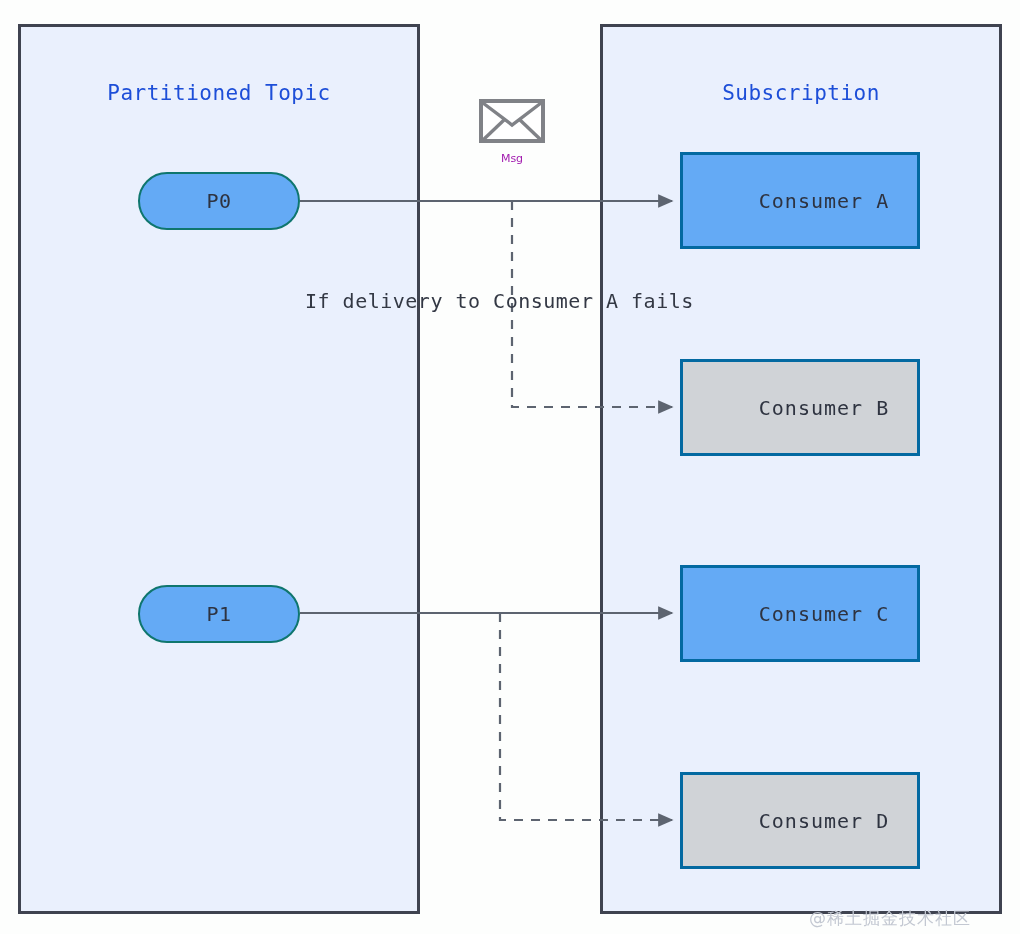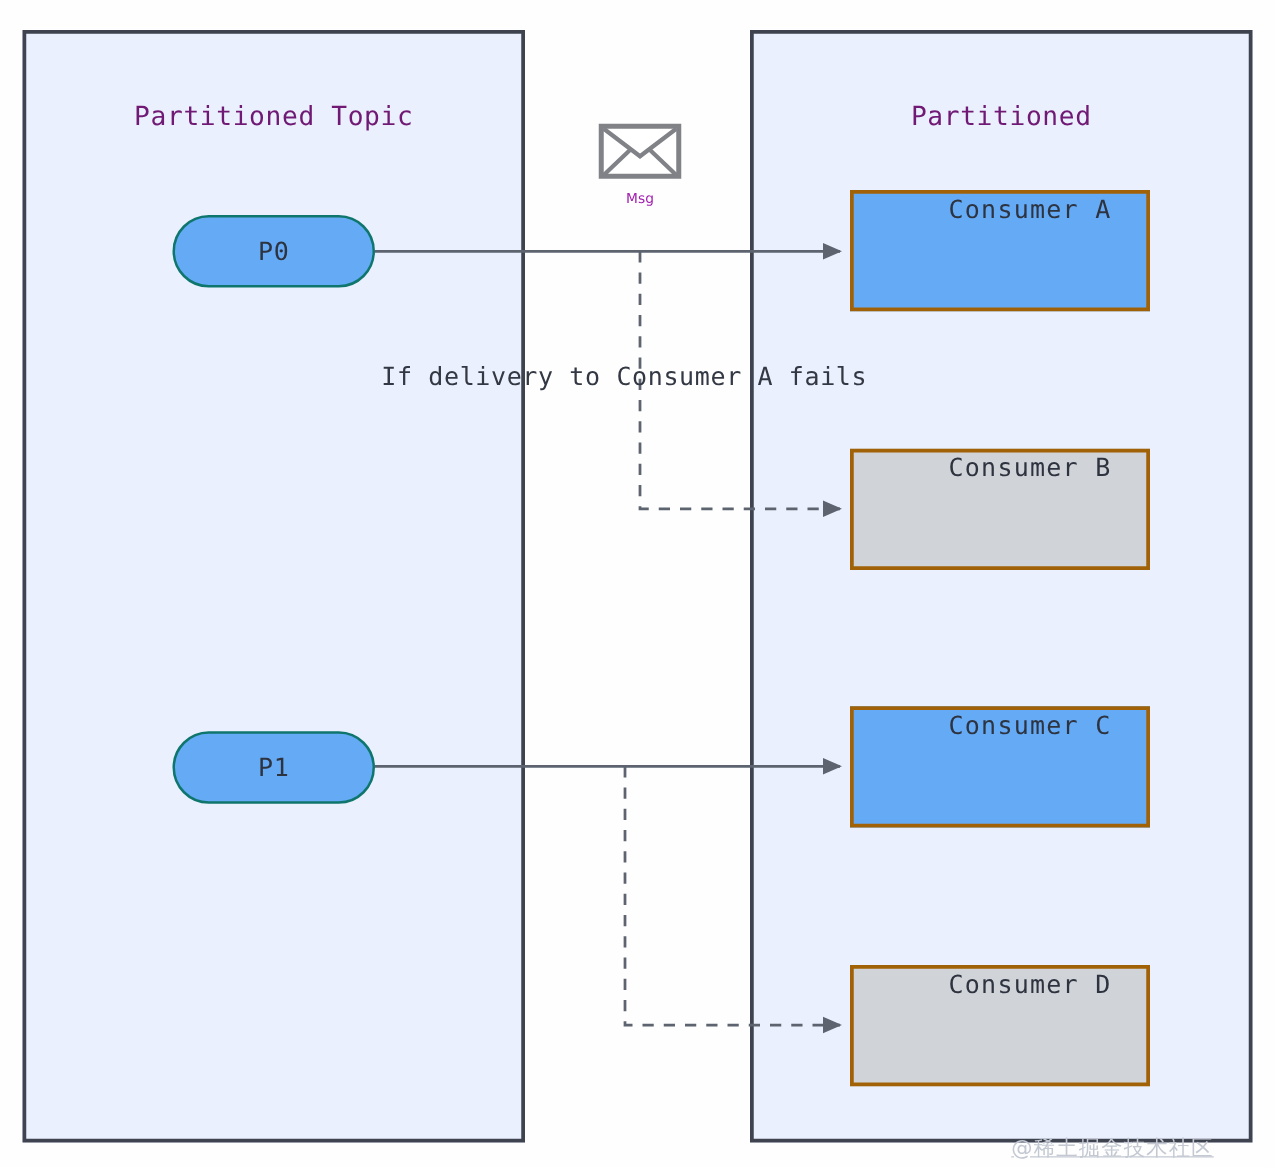--- a/index.html
+++ b/index.html
@@ -28,21 +28,21 @@
   #topic-group  { left: 18px;  top: 24px; width: 402px; height: 890px; }
   #sub-group    { left: 600px; top: 24px; width: 402px; height: 890px; }
 
   .group-title {
     position: absolute;
     left: 0;
     right: 0;
     text-align: center;
     font-size: 21px;
     letter-spacing: 0.5px;
-    color: #701a75;
+    color: #1d4ed8;
     white-space: nowrap;
   }
   #topic-group .group-title { top: 54px; }
   #sub-group   .group-title { top: 54px; }
 
   
   .pill {
     position: absolute;
     background: #64aaf5;
     border: 2px solid #0f766e;
@@ -54,23 +54,24 @@
     font-size: 20px;
     color: #2e3340;
     letter-spacing: 0.5px;
   }
   #pill-p0 { left: 138px; top: 172px; width: 162px; height: 58px; }
   #pill-p1 { left: 138px; top: 585px; width: 162px; height: 58px; }
 
   
   .consumer {
     position: absolute;
-    border: 3px solid #a16207;
+    border: 3px solid #0369a1;
     box-sizing: border-box;
     display: flex;
+    align-items: center;
     justify-content: center;
     font-size: 20px;
     letter-spacing: 1px;
     color: #2e3340;
     left: 680px;
     width: 240px;
     height: 97px;
     padding-left: 48px;
   }
   .consumer.active   { background: #64aaf5; }
@@ -119,34 +120,33 @@
   
   #watermark {
     position: absolute;
     right: 28px;
     top: 880px;
     font-size: 17px;
     color: #c3c8d2;
     font-family: "DejaVu Sans", "Liberation Sans", sans-serif;
     letter-spacing: 1px;
     white-space: nowrap;
-    text-decoration: underline;
   }
 </style>
 </head>
 <body>
 
 <div id="canvas">
 
   <div class="group-box" id="topic-group">
     <div class="group-title">Partitioned Topic</div>
   </div>
 
   <div class="group-box" id="sub-group">
-    <div class="group-title">Partitioned</div>
+    <div class="group-title">Subscription</div>
     <div id="watermark">@稀土掘金技术社区</div>
   </div>
 
   <svg id="wires" viewBox="0 0 1020 934">
     <defs>
       <marker id="arrow" viewBox="0 0 10 10" refX="9" refY="5" markerWidth="7" markerHeight="7" orient="auto-start-reverse">
         <path d="M 0 0.6 L 10 5 L 0 9.4 z" fill="#5d6470"></path>
       </marker>
     </defs>
 

